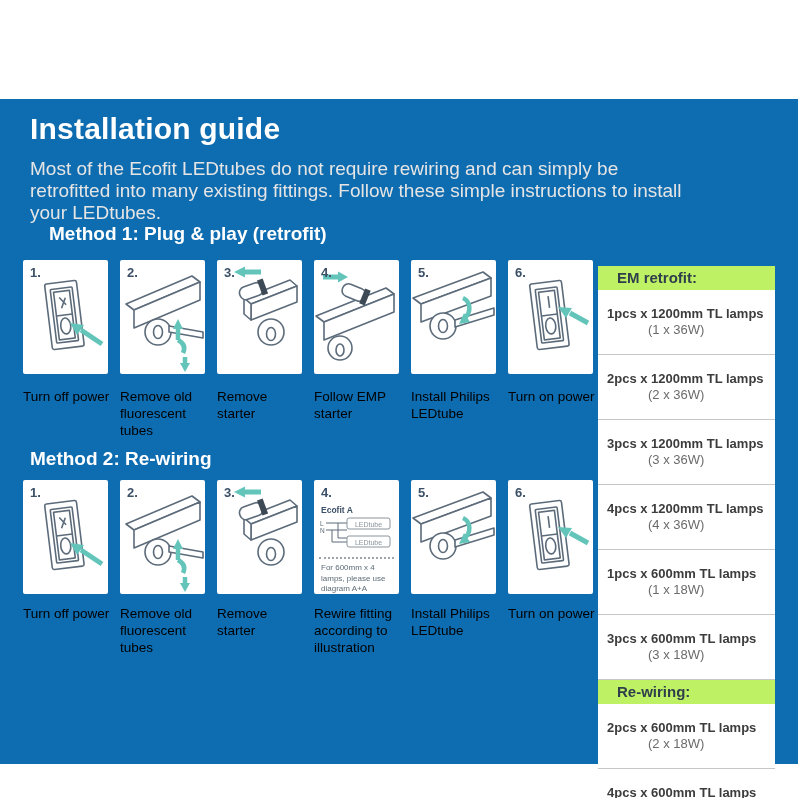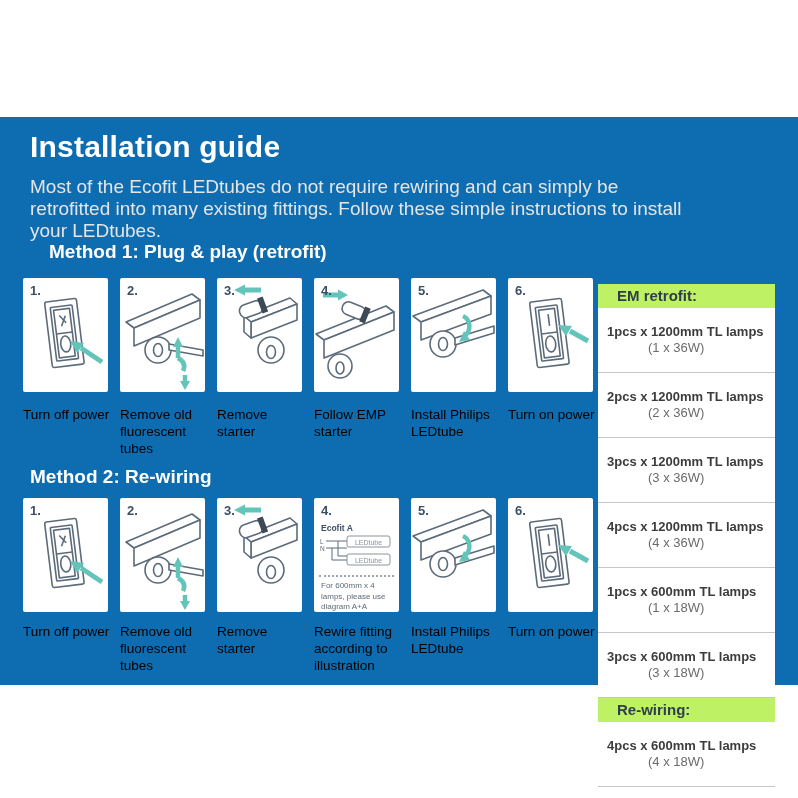--- a/index.html
+++ b/index.html
@@ -1,21 +1,21 @@
 <!DOCTYPE html>
 <html><head>
 <meta charset="utf-8">
 <style>
   html,body{margin:0;padding:0;}
   body{
     width:798px;height:798px;position:relative;background:#ffffff;
     font-family:"Liberation Sans",sans-serif;overflow:hidden;
   }
   .panel{
-    position:absolute;left:0;top:117px;width:798px;height:568px;
+    position:absolute;left:0;top:99px;width:798px;height:665px;
     background:#0e6cb0;
   }
   .title{
     position:absolute;left:30px;top:13px;margin:0;color:#ffffff;
     font-size:30px;font-weight:bold;letter-spacing:.2px;
   }
   .intro{
     position:absolute;left:30px;top:59px;width:672px;margin:0;color:#e5e5e5;
     font-size:19px;line-height:22px;
   }
@@ -332,18 +332,22 @@
     <div class="srow">
       <div class="l1">1pcs x 600mm TL lamps</div>
       <div class="l2">(1 x 18W)</div>
     </div>
     <div class="srow">
       <div class="l1">3pcs x 600mm TL lamps</div>
       <div class="l2">(3 x 18W)</div>
     </div>
     <div class="shead">Re-wiring:</div>
     <div class="srow">
+      <div class="l1">2pcs x 600mm TL lamps</div>
+      <div class="l2">(2 x 18W)</div>
+    </div>
+    <div class="srow">
       <div class="l1">4pcs x 600mm TL lamps</div>
       <div class="l2">(4 x 18W)</div>
     </div>
   </aside>
 
 </div>
 
 </body></html>

